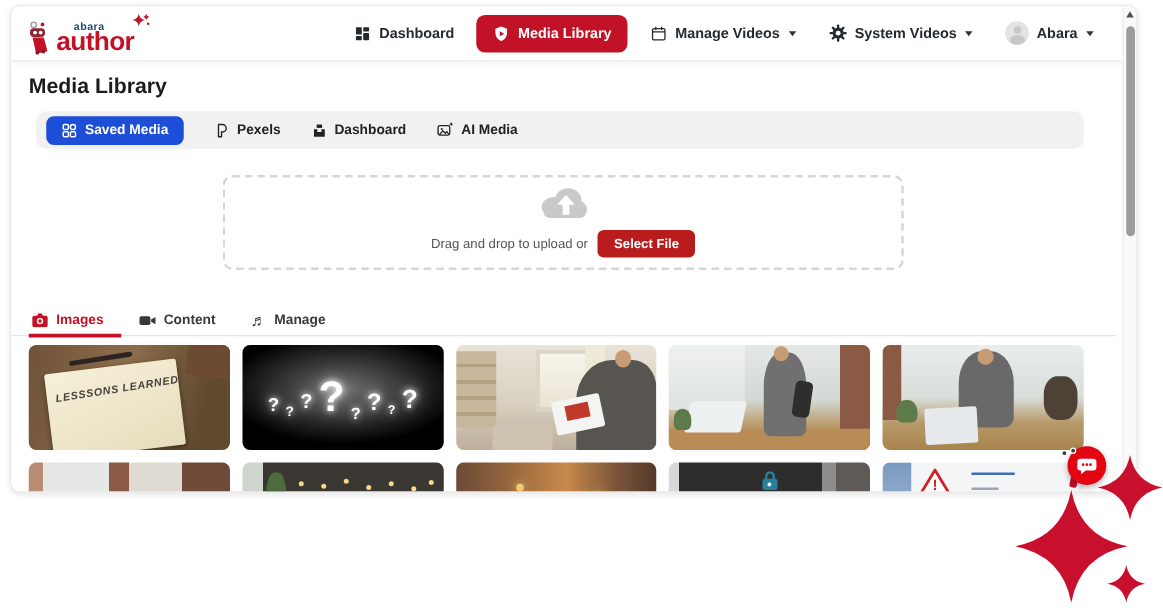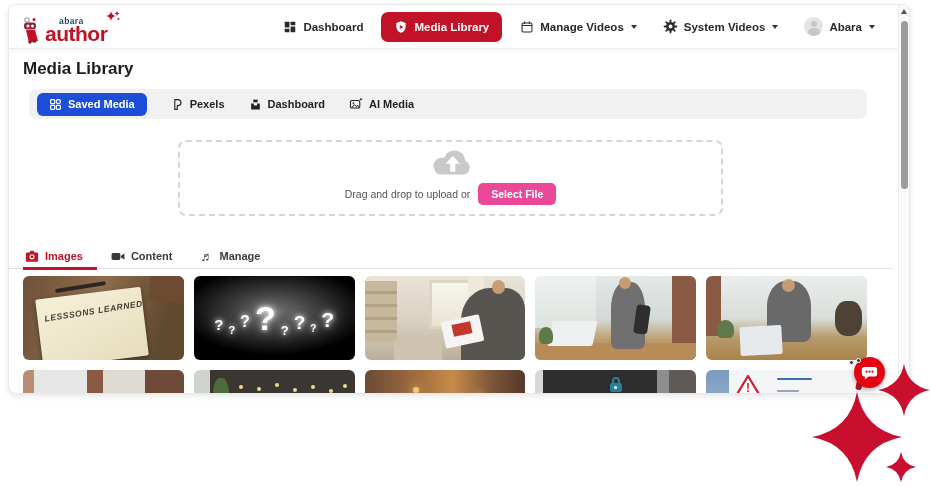--- a/index.html
+++ b/index.html
@@ -38,21 +38,21 @@
     border-radius:8px; display:flex; align-items:center; gap:24px; padding:0 4px; }
   .src-tab { display:flex; align-items:center; gap:6px; font-size:11px; font-weight:700; color:#222; cursor:pointer; }
   .src-tab.pill { background:#1d4ed8; color:#fff; border-radius:6px; padding:5px 12px; margin-left:4px; }
 
   
   .drop { position:absolute; left:169px; top:135px; width:545px; height:76px;
     border:2px dashed #d6d6d6; border-radius:8px; text-align:center; }
   .drop svg { margin-top:4px; }
   .drop-row { display:flex; align-items:center; justify-content:center; gap:8px; margin-top:1px; }
   .drop-txt { font-size:10.5px; color:#555; }
-  .sel-btn { background:#ec4899; color:#fff; font-size:10.5px; font-weight:700; border:none;
+  .sel-btn { background:#b91c1c; color:#fff; font-size:10.5px; font-weight:700; border:none;
     border-radius:5px; padding:5px 13px; cursor:pointer; font-family:inherit; }
 
   
   .mtabs { position:absolute; left:16px; top:240px; display:flex; gap:28px; height:22px; }
   .mtab { display:flex; align-items:center; gap:6px; font-size:11px; font-weight:700; color:#3a3a3a; cursor:pointer; }
   .mtab.on { color:#c11227; }
   .mtab-note { font-size:13px; line-height:1; color:#3a3a3a; }
   .mtab-under { position:absolute; left:14px; top:262px; width:74px; height:2.5px; background:#c11227; z-index:2;}
   .mdiv { position:absolute; left:0px; top:263px; width:884px; height:1px; background:#e4e4e4; }
 

